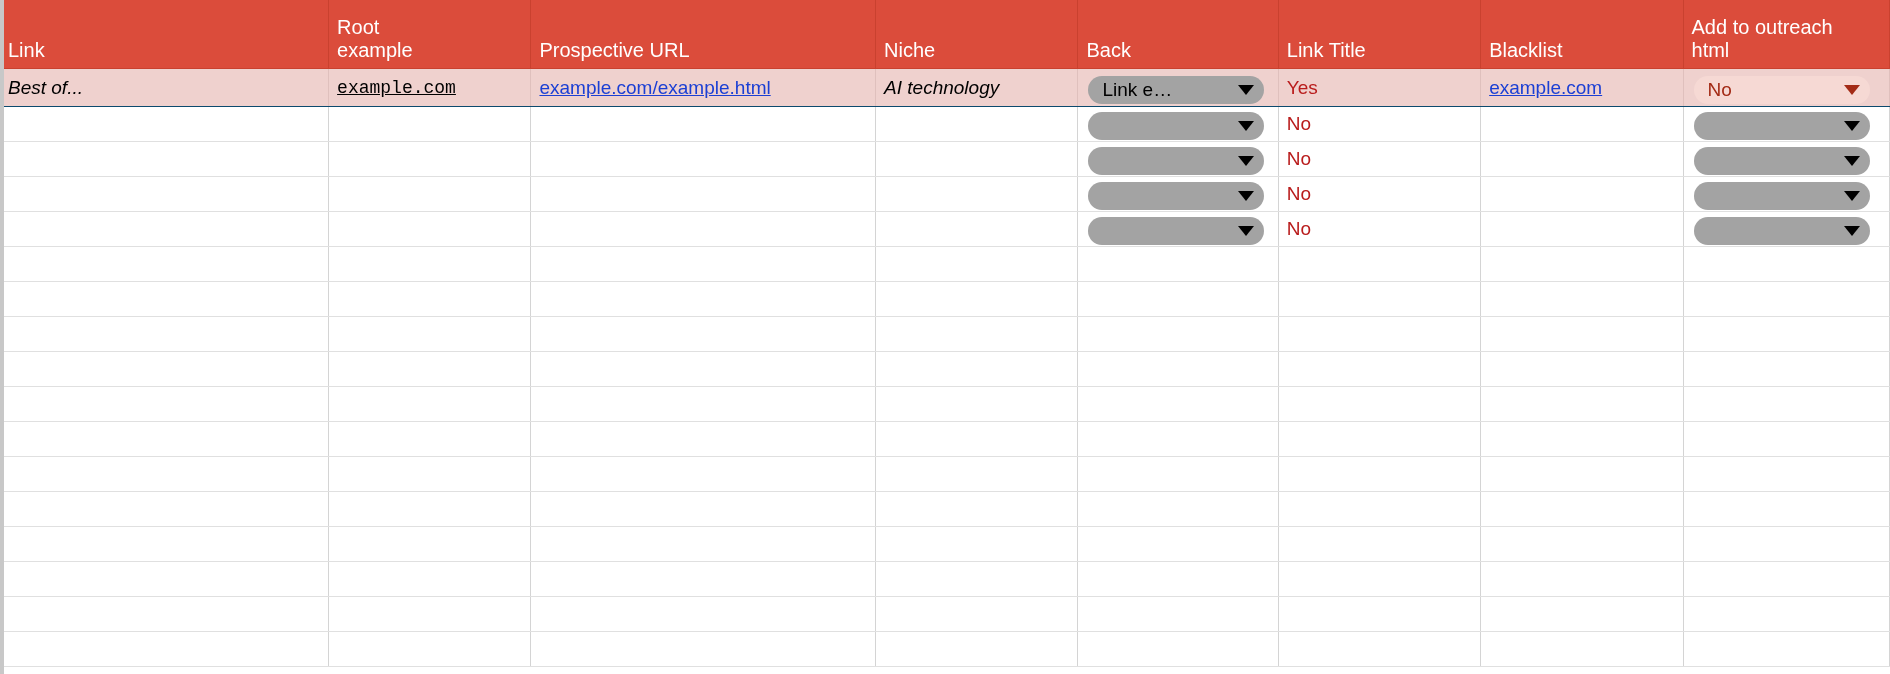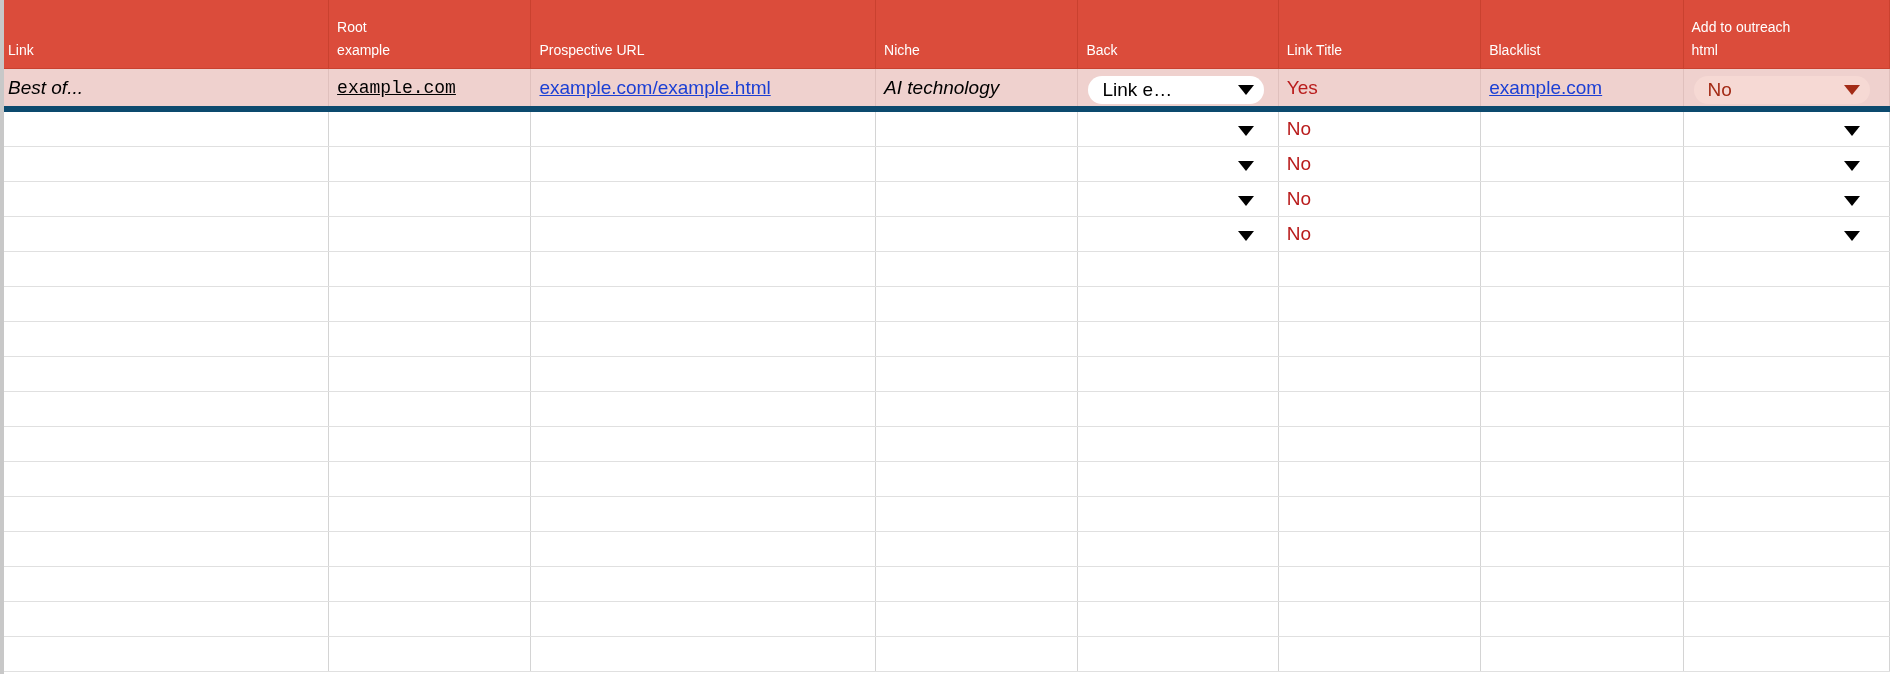--- a/index.html
+++ b/index.html
@@ -47,21 +47,21 @@
     vertical-align: bottom;
     overflow: hidden;
     white-space: nowrap;
   }
 
   
   tr.header-row th {
     background: #DB4C3B;
     color: #ffffff;
     height: 62px;
-    font-size: 14px;
+    font-size: 20px;
     font-weight: 400;
     text-align: left;
     vertical-align: bottom;
     padding: 0 0 6px 8px;
     border-right: 1px solid #c9412f;
     border-bottom: 1px solid #c9412f;
     line-height: 23px;
     white-space: normal;
   }
   tr.header-row th .hdr-text {
@@ -74,21 +74,21 @@
     font-size: 19px;
     color: #000000;
     padding: 0 0 0 8px;
     vertical-align: middle;
     line-height: 34px;
     background: #ffffff;
   }
 
   tr.data-row.highlight td {
     background: #EFD1CE;
-    border-bottom: 6px solid #0c4a6e;
+    border-bottom: 1px solid #0c4a6e;
     border-right: 1px solid #dfc0bd;
     height: 36px;
     line-height: 36px;
   }
 
   tr.empty-row td {
     height: 34px;
     background: #ffffff;
   }
 
@@ -124,21 +124,21 @@
 
   
   .chip {
     display: inline-flex;
     align-items: center;
     justify-content: space-between;
     box-sizing: border-box;
     height: 28px;
     width: 176px;
     border-radius: 14px;
-    background: #ffffff;
+    background: #a3a3a3;
     padding: 0 10px 0 14px;
     font-size: 19px;
     line-height: 28px;
     color: #000000;
     cursor: pointer;
     vertical-align: middle;
     margin-top: 3px;
   }
 
   .chip.chip-red {

